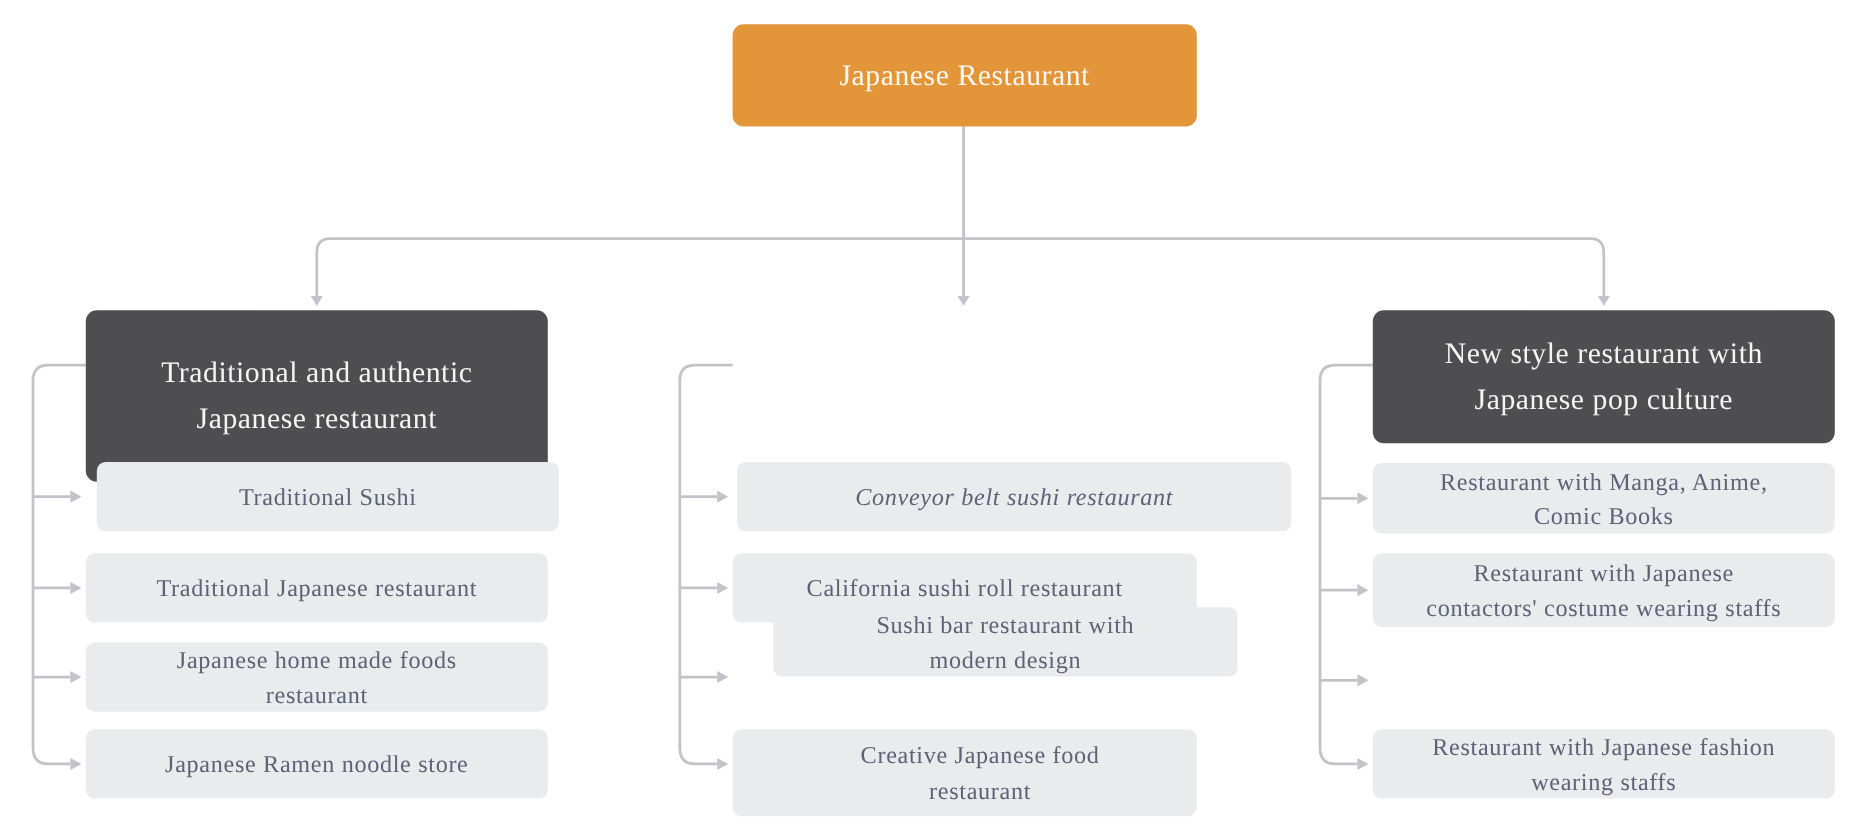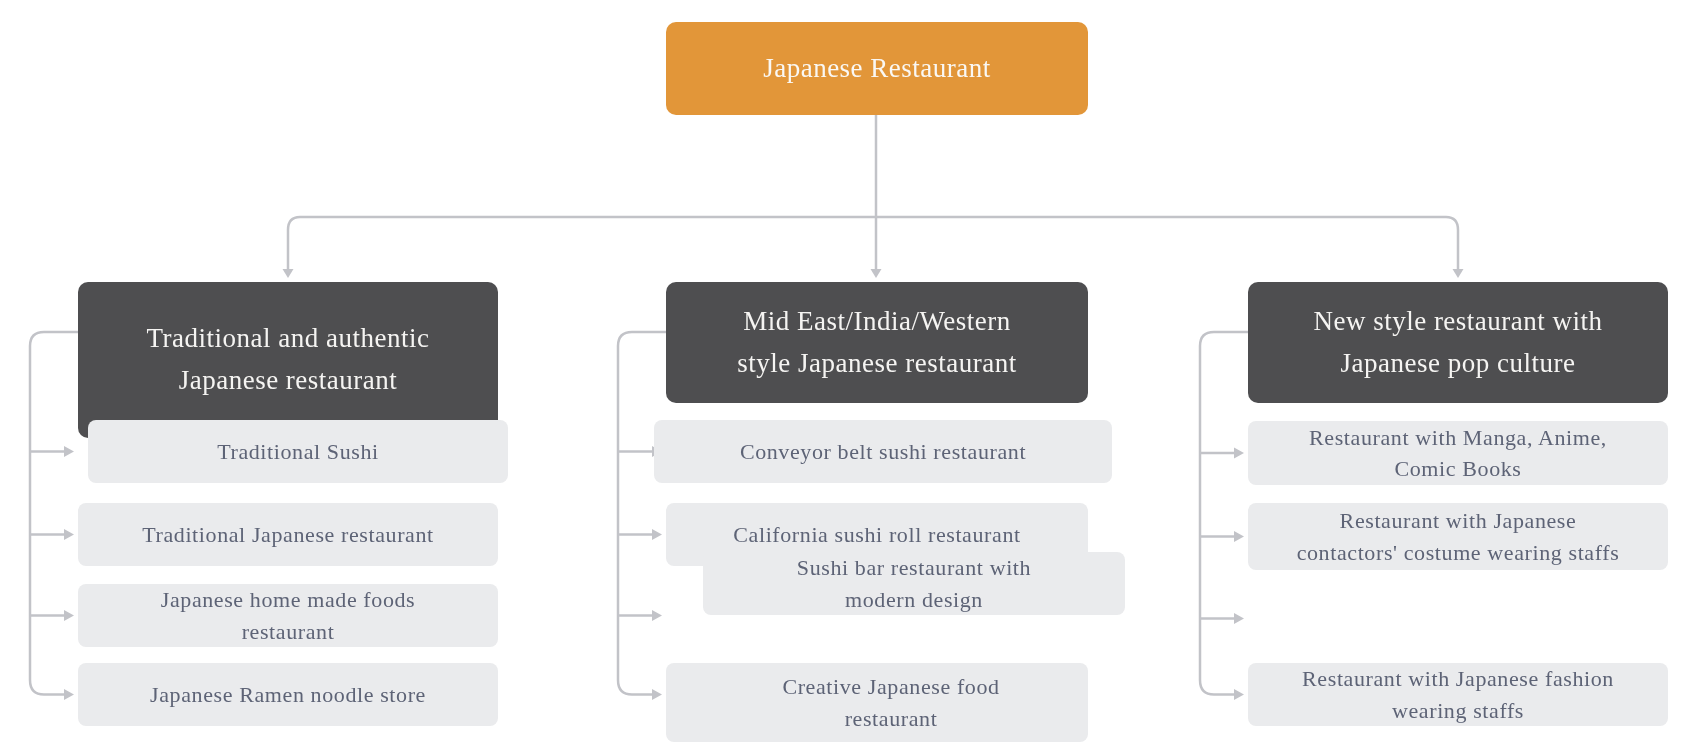--- a/index.html
+++ b/index.html
@@ -119,25 +119,21 @@
     <span class="label">Traditional Japanese restaurant</span>
   </div>
   <div class="node leaf-node" style="left:78px; top:584px; width:420px; height:63px;">
     <span class="label">Japanese home made foods
 restaurant</span>
   </div>
   <div class="node leaf-node" style="left:78px; top:663px; width:420px; height:63px;">
     <span class="label">Japanese Ramen noodle store</span>
   </div>
 
-  <div class="node branch-header" style="left:666px; top:282px; width:422px; height:121px;">
-    <span class="label">Mid East/India/Western
-style Japanese restaurant</span>
-  </div>
-  <div class="node leaf-node" style="left:654px; top:420px; width:458px; height:63px;">
+  <div class="node leaf-node" style="left:670px; top:420px; width:504px; height:63px;font-style:italic;">
     <span class="label">Conveyor belt sushi restaurant</span>
   </div>
   <div class="node leaf-node" style="left:666px; top:503px; width:422px; height:63px;">
     <span class="label">California sushi roll  restaurant</span>
   </div>
   <div class="node leaf-node" style="left:666px; top:552px; width:422px; height:63px;margin-left:37px;">
     <span class="label">Sushi bar restaurant with
 modern design</span>
   </div>
   <div class="node leaf-node" style="left:666px; top:663px; width:422px; height:79px;padding-left:38px;">

